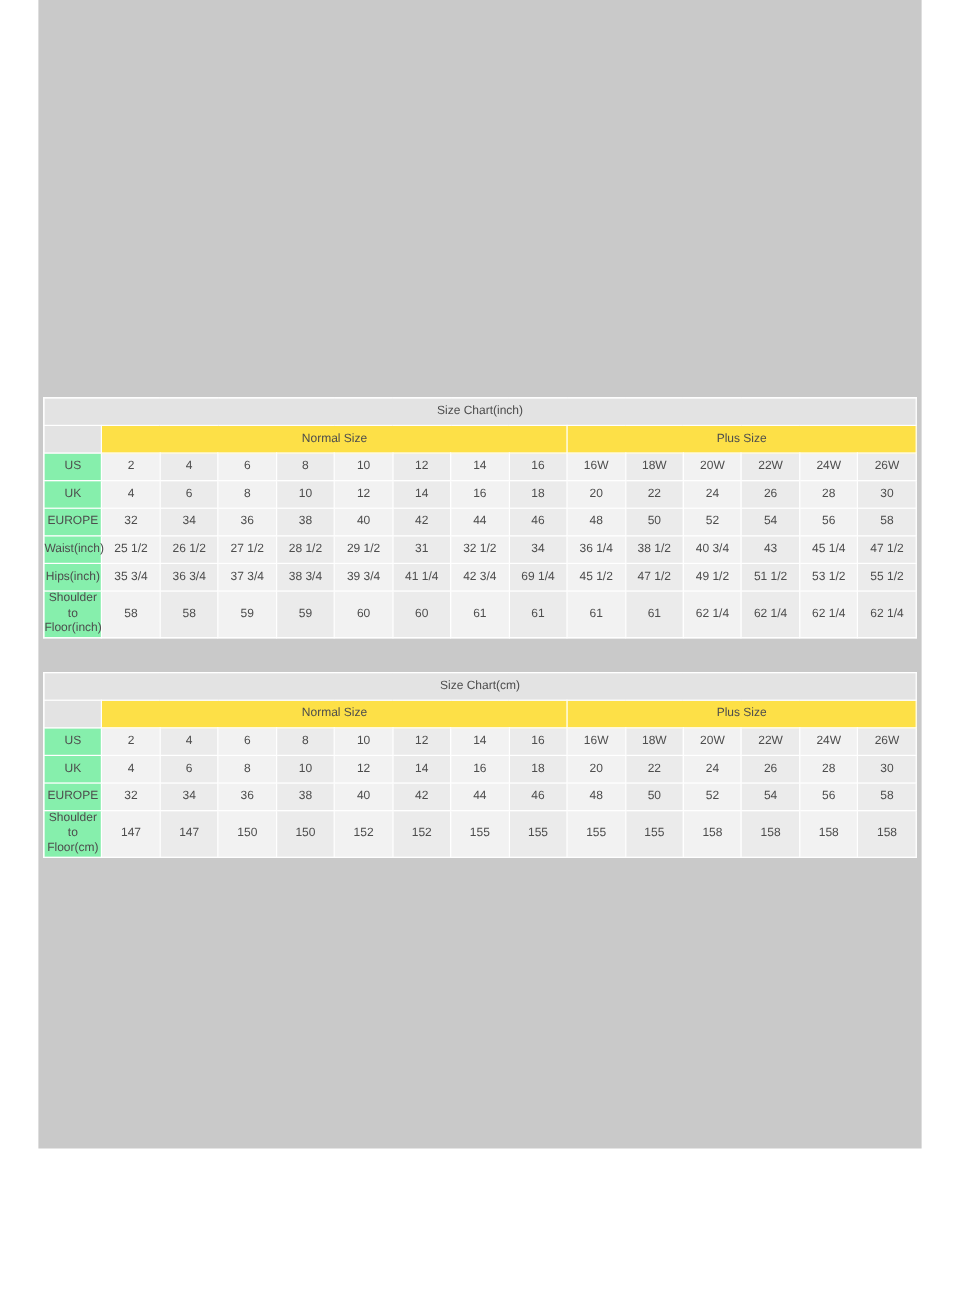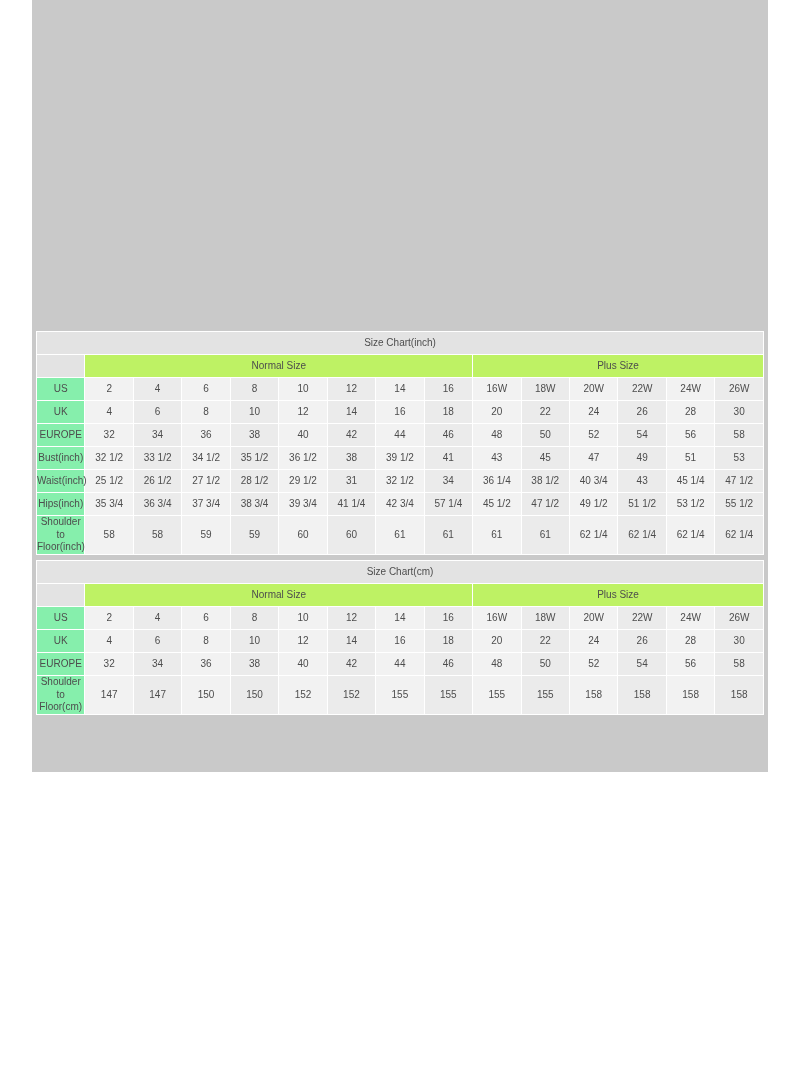--- a/index.html
+++ b/index.html
@@ -9,21 +9,21 @@
   body {
     width: 800px;
     height: 1091px;
     background: #ffffff;
     font-family: "Liberation Sans", sans-serif;
     color: #4a4a4a;
   }
   .page {
     position: relative;
     width: 800px;
-    height: 772px;
+    height: 957px;
     background: #ffffff;
     overflow: hidden;
   }
   .backdrop {
     position: absolute;
     left: 32px;
     top: 0;
     width: 736px;
     height: 1091px;
     background: #c9c9c9;
@@ -55,21 +55,21 @@
     line-height: 1.25;
     height: 22px;
   }
   .title-cell {
     background: #e3e3e3;
     font-size: 12px;
     color: #4d4d4d;
     height: 24px;
   }
   .group-cell {
-    background: #bef264;
+    background: #fde047;
     font-size: 11px;
     height: 24px;
   }
   .blank-cell {
     background: #e3e3e3;
   }
   .row-label {
     background: #86efac;
     font-size: 10.5px;
     color: #4d4d4d;
@@ -147,37 +147,20 @@
             <td class="data-cell">44</td>
             <td class="data-cell alt">46</td>
             <td class="data-cell">48</td>
             <td class="data-cell alt">50</td>
             <td class="data-cell">52</td>
             <td class="data-cell alt">54</td>
             <td class="data-cell">56</td>
             <td class="data-cell alt">58</td>
           </tr>
           <tr>
-            <td class="row-label">Bust(inch)</td>
-            <td class="data-cell">32 1/2</td>
-            <td class="data-cell alt">33 1/2</td>
-            <td class="data-cell">34 1/2</td>
-            <td class="data-cell alt">35 1/2</td>
-            <td class="data-cell">36 1/2</td>
-            <td class="data-cell alt">38</td>
-            <td class="data-cell">39 1/2</td>
-            <td class="data-cell alt">41</td>
-            <td class="data-cell">43</td>
-            <td class="data-cell alt">45</td>
-            <td class="data-cell">47</td>
-            <td class="data-cell alt">49</td>
-            <td class="data-cell">51</td>
-            <td class="data-cell alt">53</td>
-          </tr>
-          <tr>
             <td class="row-label">Waist(inch)</td>
             <td class="data-cell">25 1/2</td>
             <td class="data-cell alt">26 1/2</td>
             <td class="data-cell">27 1/2</td>
             <td class="data-cell alt">28 1/2</td>
             <td class="data-cell">29 1/2</td>
             <td class="data-cell alt">31</td>
             <td class="data-cell">32 1/2</td>
             <td class="data-cell alt">34</td>
             <td class="data-cell">36 1/4</td>
@@ -189,21 +172,21 @@
           </tr>
           <tr>
             <td class="row-label">Hips(inch)</td>
             <td class="data-cell">35 3/4</td>
             <td class="data-cell alt">36 3/4</td>
             <td class="data-cell">37 3/4</td>
             <td class="data-cell alt">38 3/4</td>
             <td class="data-cell">39 3/4</td>
             <td class="data-cell alt">41 1/4</td>
             <td class="data-cell">42 3/4</td>
-            <td class="data-cell alt">57 1/4</td>
+            <td class="data-cell alt">69 1/4</td>
             <td class="data-cell">45 1/2</td>
             <td class="data-cell alt">47 1/2</td>
             <td class="data-cell">49 1/2</td>
             <td class="data-cell alt">51 1/2</td>
             <td class="data-cell">53 1/2</td>
             <td class="data-cell alt">55 1/2</td>
           </tr>
           <tr>
             <td class="row-label tall">Shoulder to Floor(inch)</td>
             <td class="data-cell tall">58</td>

